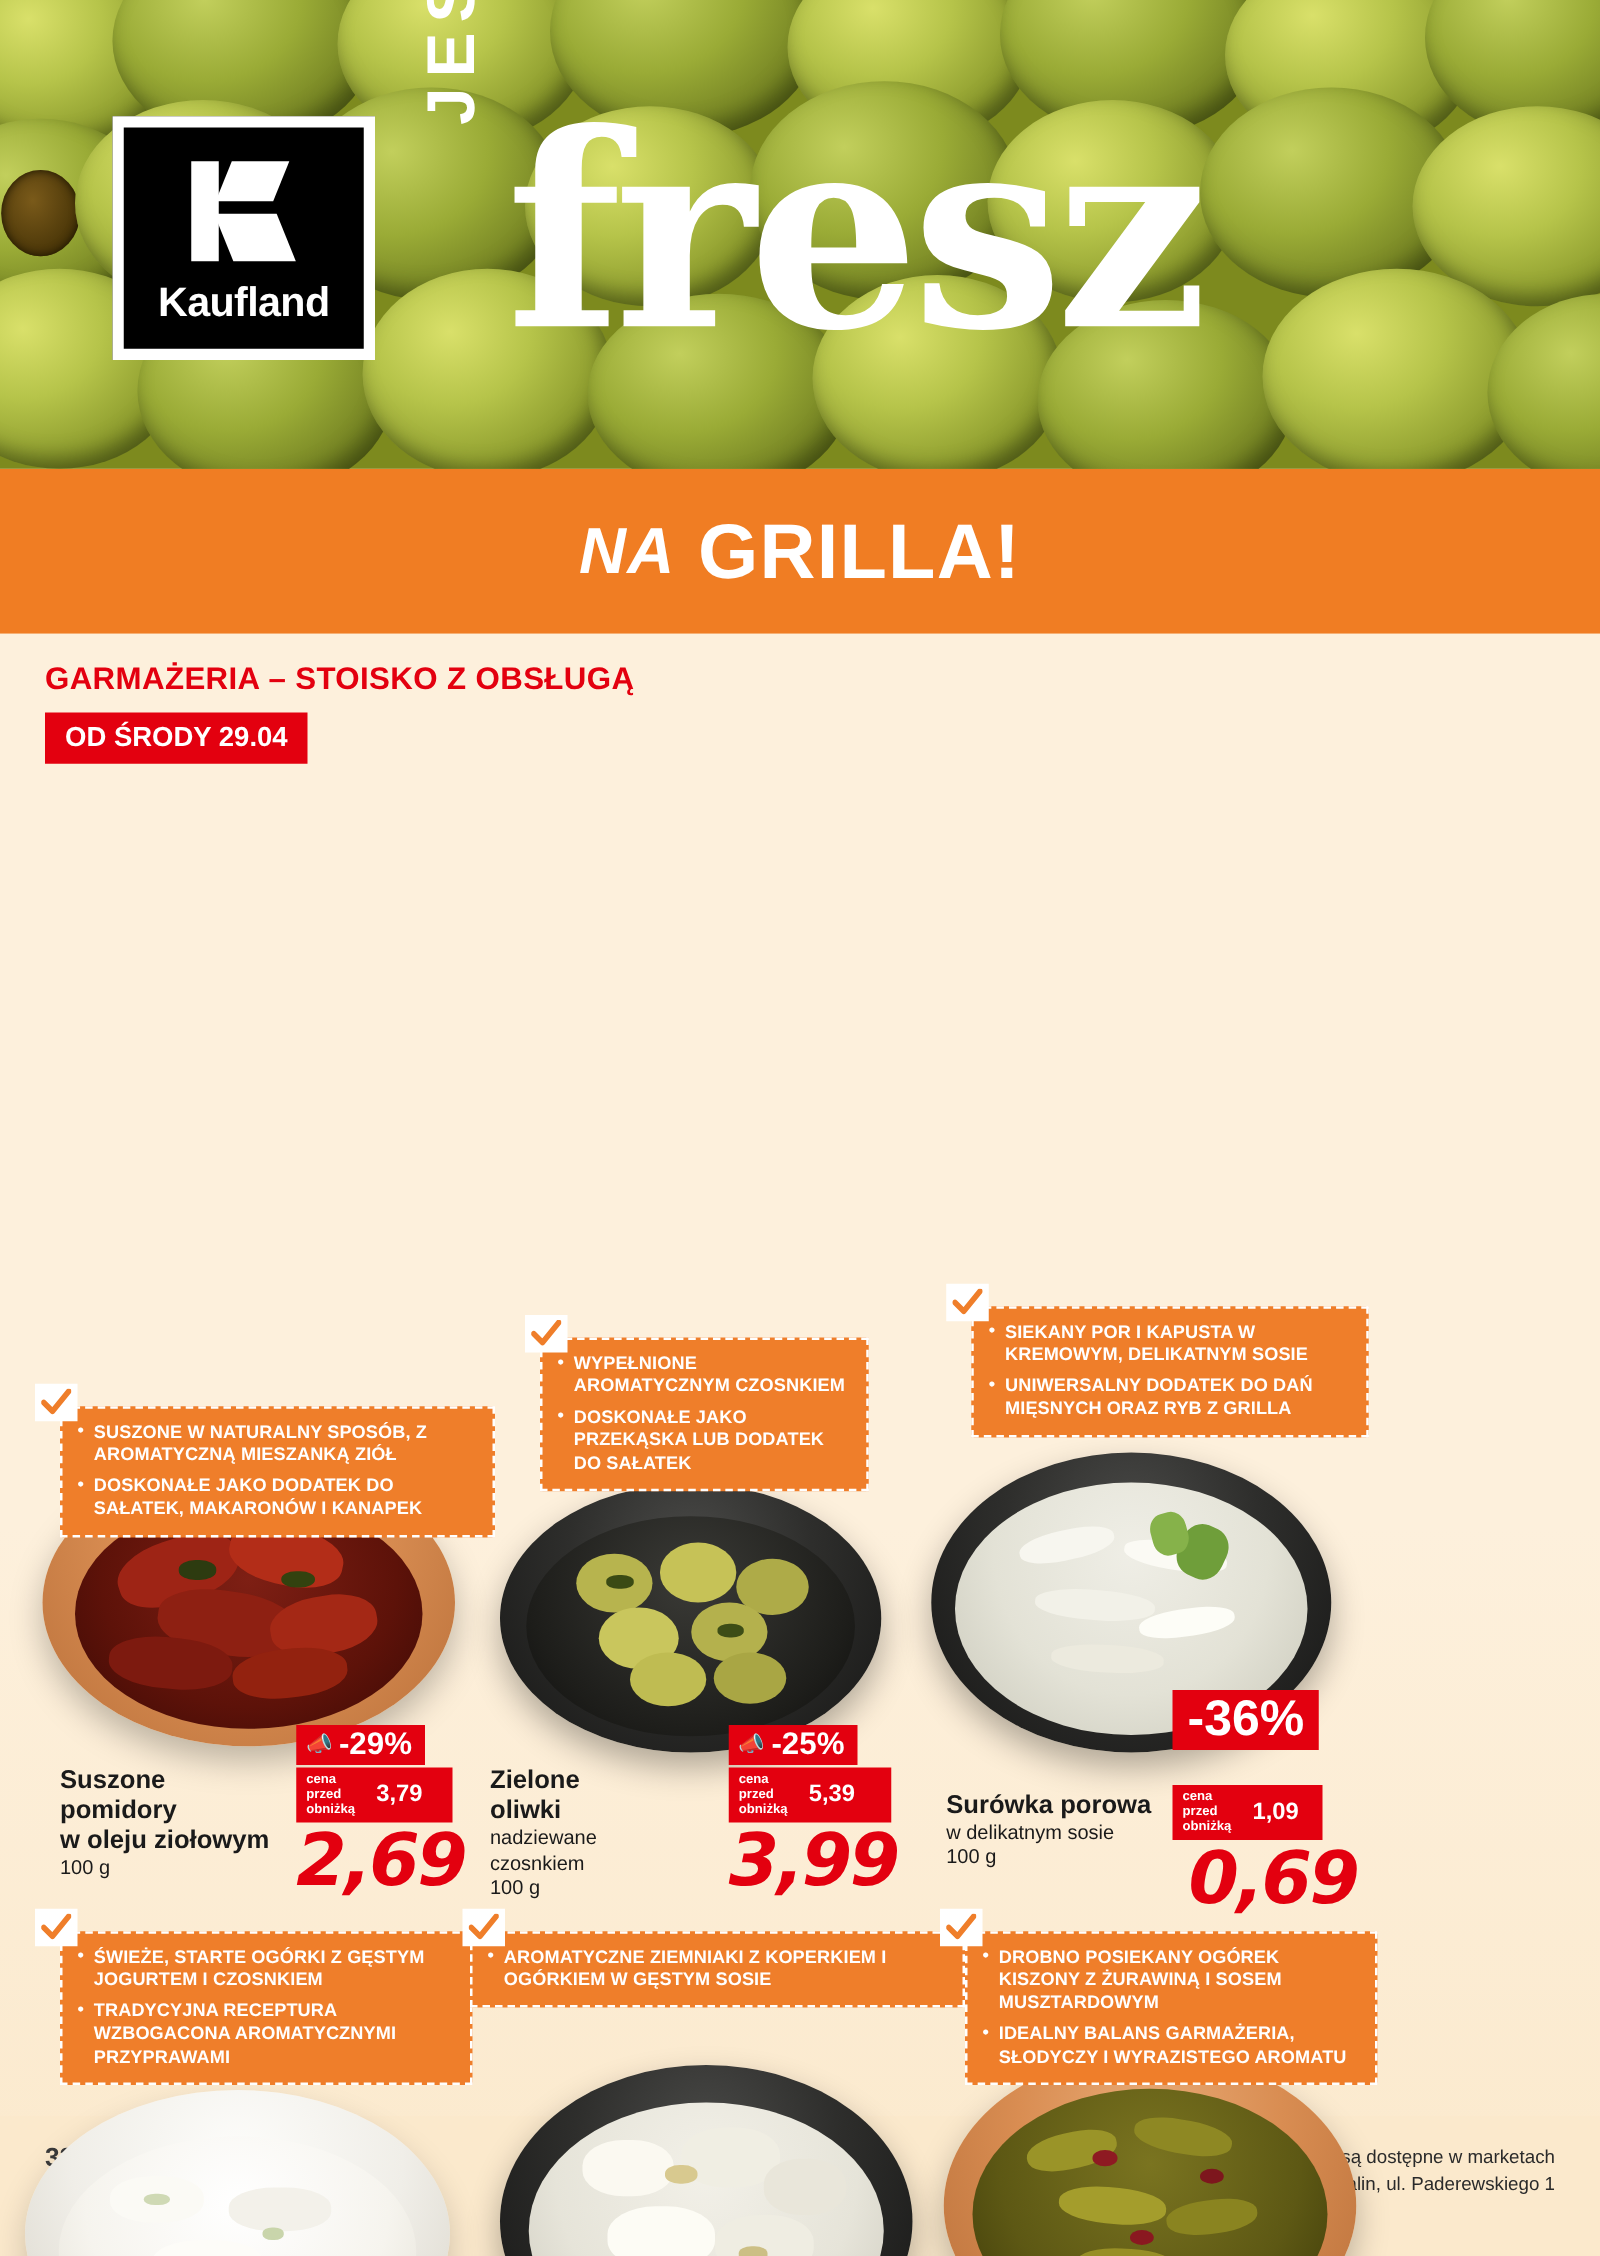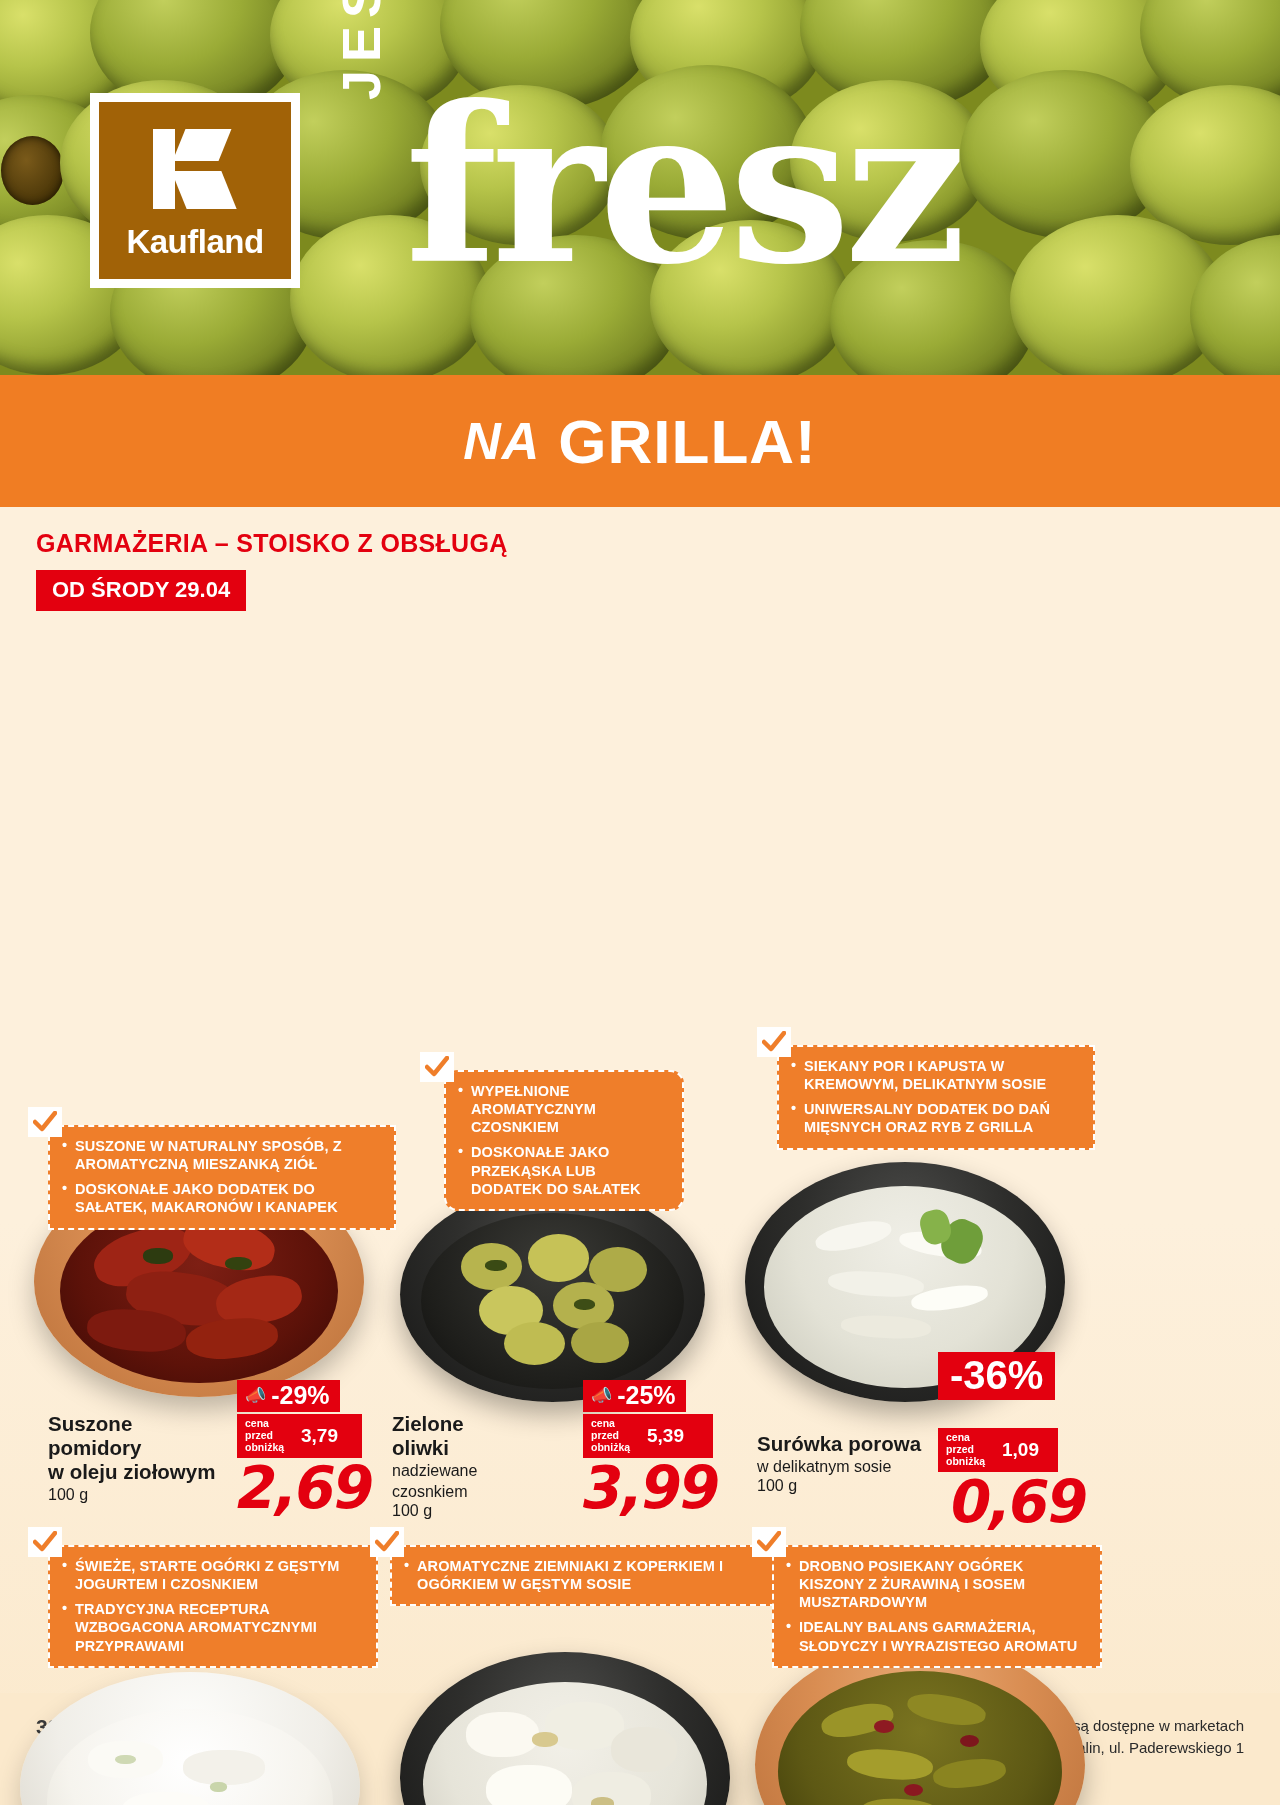--- a/index.html
+++ b/index.html
@@ -35,21 +35,21 @@
     width: 34%; height: 46%;
     left: 33%; top: 27%;
     border-radius: 50%;
     background: radial-gradient(ellipse at 40% 35%, #7a5a1a 0%, #4a3608 70%, #2b1f04 100%);
     box-shadow: inset 0 0 8px #1a1300;
   }
   .hero-logo {
     position: absolute;
     left: 90px; top: 93px;
     width: 210px; height: 195px;
-    background: #a16207;
+    background: #000000;
     border: 9px solid #fff;
     display: flex;
     flex-direction: column;
     align-items: center;
     justify-content: center;
     z-index: 5;
   }
   .k-mark {
     width: 96px; height: 96px;
     position: relative;
@@ -381,21 +381,21 @@
     <div class="blob" style="left:56%;top:63%;width:19%;height:19%;background:#a9a644;border-radius:50%;"></div>
     <div class="blob" style="left:28%;top:34%;width:7%;height:5%;background:#3a4a14;"></div>
     <div class="blob" style="left:57%;top:52%;width:7%;height:5%;background:#3d4d16;"></div>
   </div>
 
   <div class="check" style="left:420px;top:545px;">
     <svg viewBox="0 0 24 22">
         <path d="M2 11 L9 18 L22 2" stroke="#ef7e2a" stroke-width="4.5" fill="none" stroke-linecap="round" stroke-linejoin="round"></path>
       </svg>
   </div>
-  <div class="infobox" style="left:444px;top:563px;width:240px;border-radius:14px;">
+  <div class="infobox" style="left:432px;top:563px;width:263px;">
     <ul>
       <li>WYPEŁNIONE AROMATYCZNYM CZOSNKIEM</li>
       <li>DOSKONAŁE JAKO PRZEKĄSKA LUB DODATEK DO SAŁATEK</li>
     </ul>
   </div>
 
   <div class="pname" style="left:392px;top:905px;">
     <div class="big">Zielone</div>
     <div class="big">oliwki</div>
     <div class="sub">nadziewane</div>
@@ -505,21 +505,21 @@
 
     <div class="blob" style="left:40%;top:32%;width:8%;height:6%;background:#d8c98f;"></div>
     <div class="blob" style="left:58%;top:58%;width:7%;height:5%;background:#ccbf85;"></div>
   </div>
 
   <div class="check" style="left:370px;top:1020px;">
     <svg viewBox="0 0 24 22">
         <path d="M2 11 L9 18 L22 2" stroke="#ef7e2a" stroke-width="4.5" fill="none" stroke-linecap="round" stroke-linejoin="round"></path>
       </svg>
   </div>
-  <div class="infobox" style="left:390px;top:1038px;width:396px;">
+  <div class="infobox" style="left:376px;top:1038px;width:396px;">
     <ul>
       <li>AROMATYCZNE ZIEMNIAKI Z KOPERKIEM I OGÓRKIEM W GĘSTYM SOSIE</li>
     </ul>
   </div>
 
   
 
   
 
   

